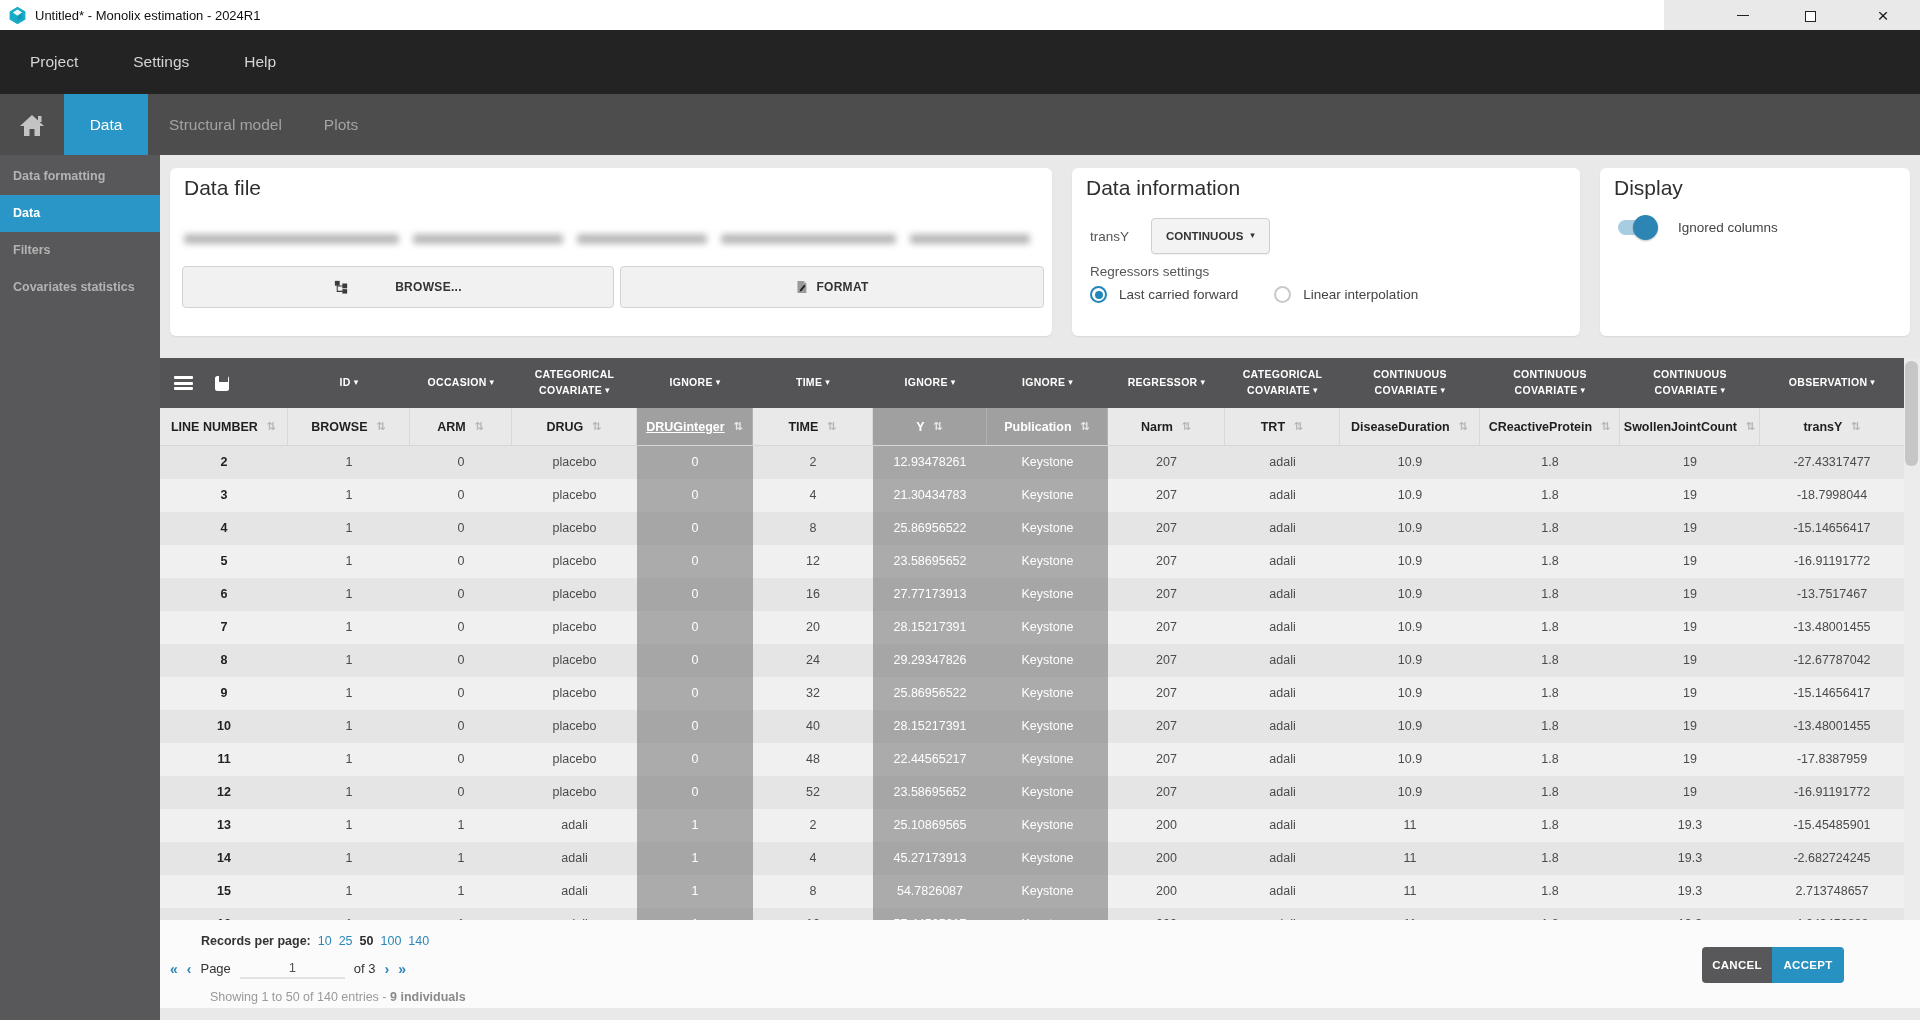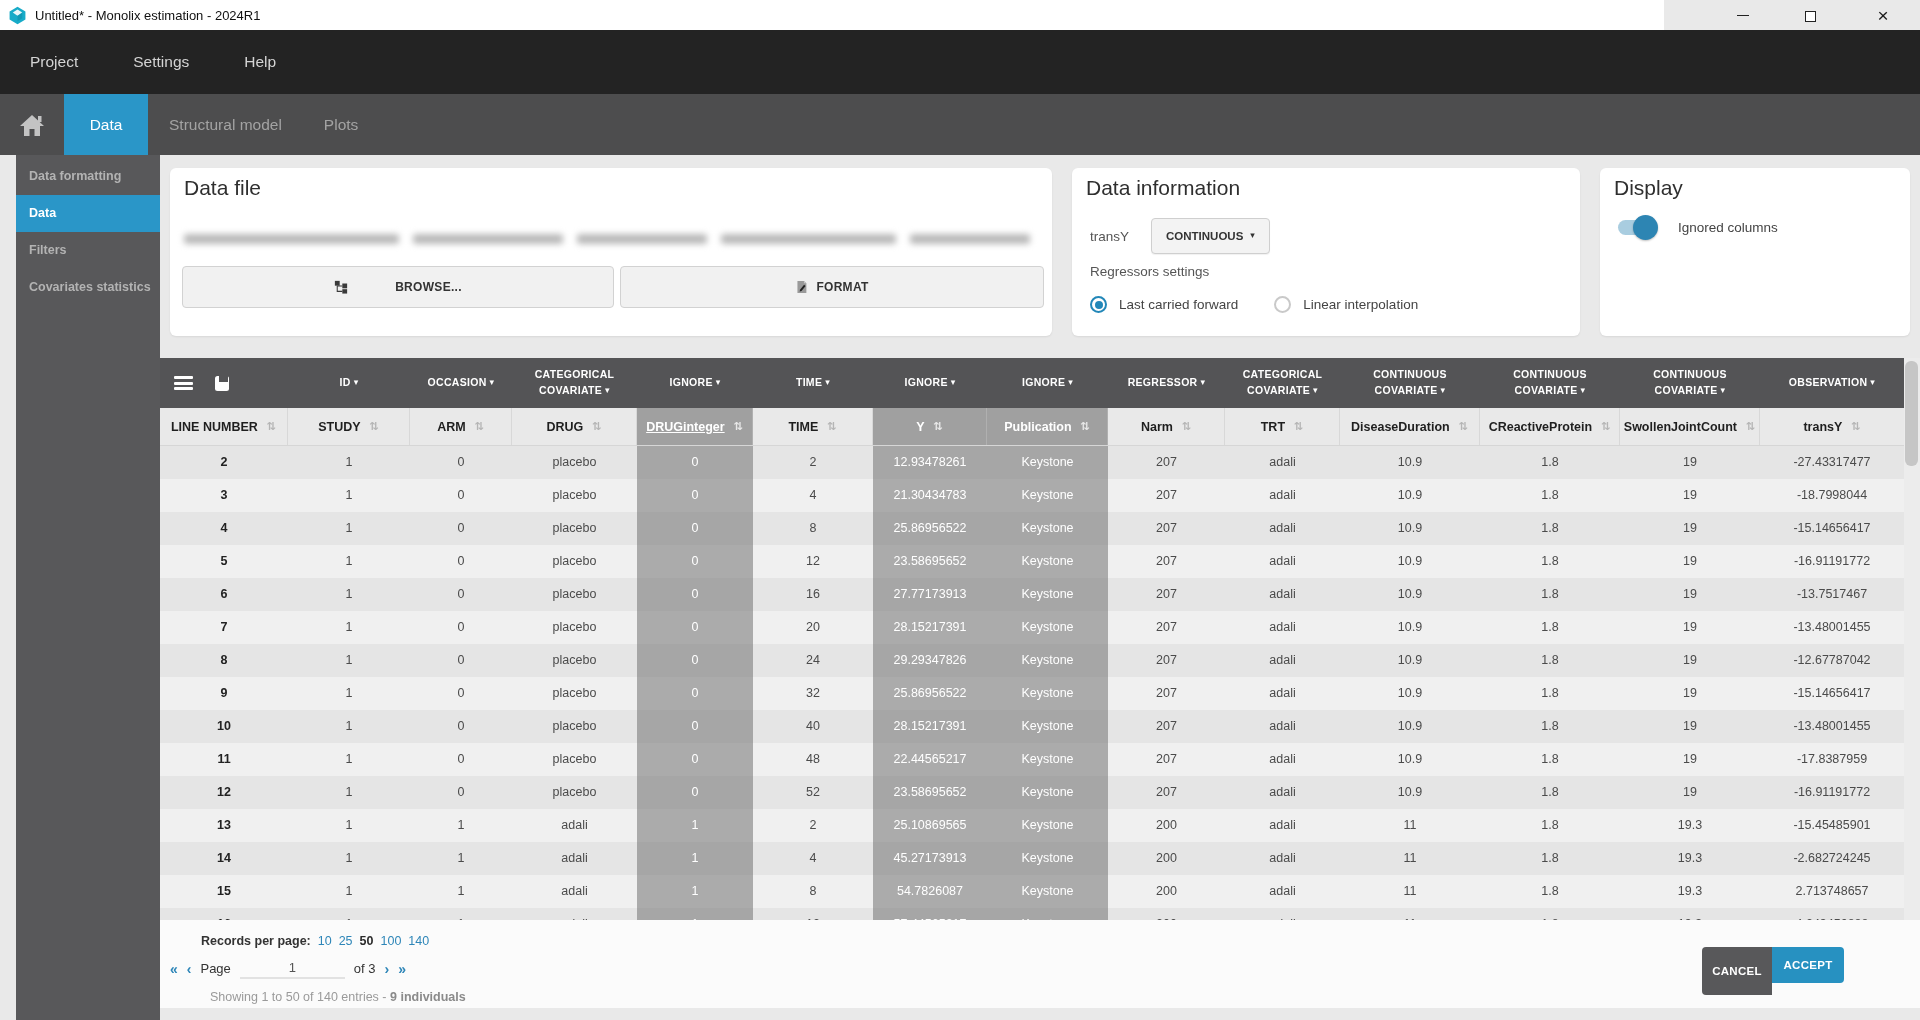--- a/index.html
+++ b/index.html
@@ -19,21 +19,21 @@
   .menubar{position:absolute;left:0;top:30px;width:1920px;height:64px;background:#232323;display:flex;align-items:center;padding-left:30px;box-sizing:border-box;gap:55px;}
   .menu-item{color:#d4d4d4;font-size:15.5px;cursor:default;}
 
   
   .tabbar{position:absolute;left:0;top:94px;width:1920px;height:61px;background:#4d4d4e;display:flex;align-items:stretch;}
   .home-tab{width:64px;display:flex;align-items:center;justify-content:center;}
   .tab{display:flex;align-items:center;color:#a3a3a3;font-size:15.5px;padding:6px 21px;}
   .tab.active{background:#2a96c8;color:#fff;padding:0;width:84px;justify-content:center;}
 
   
-  .sidebar{position:absolute;left:16px;top:155px;width:160px;height:865px;background:#58585a;}
+  .sidebar{position:absolute;left:0;top:155px;width:160px;height:865px;background:#58585a;}
   .side-item{height:37px;line-height:37px;padding-left:13px;color:#b3b3b3;font-size:12.5px;font-weight:600;}
   .side-item:first-child{margin-top:3px;}
   .side-item.active{background:#2a96c8;color:#fff;}
 
   
   .content-bg{position:absolute;left:160px;top:155px;width:1760px;height:203px;background:#e9e9e9;}
 
   
   .card{position:absolute;background:#fff;border-radius:6px;box-shadow:0 1px 2px rgba(0,0,0,.08);}
   .card-title{font-size:21px;color:#2f2f2f;padding:8px 0 0 14px;}
@@ -47,21 +47,21 @@
   .df-buttons{position:absolute;left:12px;top:98px;display:flex;gap:6px;}
   .gray-btn{height:40px;background:#f1f1f1;border:1px solid #d2d2d2;border-radius:4px;display:flex;align-items:center;justify-content:center;gap:8px;font-size:12px;font-weight:700;color:#333;letter-spacing:.3px;}
   .btn-browse{width:430px;gap:47px;}
   .btn-format{width:422px;}
 
   .di-row{position:absolute;left:18px;top:50px;display:flex;align-items:center;gap:22px;}
   .di-obs-label{font-size:13.5px;color:#555;}
   .dropdown-btn{height:34px;padding:0 14px;background:#f3f3f3;border:1px solid #cfcfcf;border-radius:4px;display:flex;align-items:center;gap:7px;font-size:11.5px;font-weight:700;color:#333;box-shadow:0 1px 1px rgba(0,0,0,.06);}
   .caret{font-size:9px;color:#333;position:relative;top:-1px;}
   .di-reg-label{position:absolute;left:18px;top:96px;font-size:13.5px;color:#555;}
-  .radio-row{position:absolute;left:18px;top:128px;display:flex;align-items:center;gap:36px;}
+  .radio-row{position:absolute;left:18px;top:118px;display:flex;align-items:center;gap:36px;}
   .radio-item{display:flex;align-items:center;gap:12px;}
   .radio{width:17px;height:17px;border-radius:50%;border:2px solid #c9c9c9;box-sizing:border-box;background:#fff;position:relative;}
   .radio.on{border:2.5px solid #2287b8;}
   .radio.on::after{content:'';position:absolute;left:50%;top:50%;width:8px;height:8px;margin:-4px 0 0 -4px;border-radius:50%;background:#2287b8;}
   .radio-label{font-size:13.5px;color:#444;}
 
   .toggle-row{position:absolute;left:18px;top:52px;display:flex;align-items:center;gap:22px;}
   .toggle{width:38px;height:15px;border-radius:8px;background:#a9cde0;position:relative;}
   .toggle .knob{position:absolute;right:-2px;top:-5px;width:25px;height:25px;border-radius:50%;background:#2d85b3;box-shadow:0 1px 2px rgba(0,0,0,.25);}
   .toggle-label{font-size:13.5px;color:#444;}
@@ -103,21 +103,21 @@
   .rec-opt{color:#2e86b8;}
   .rec-opt.sel{color:#2b2b2b;font-weight:700;}
   .page-row{position:absolute;left:10px;top:38px;display:flex;align-items:center;gap:9px;font-size:13px;}
   .pg-arrow{color:#2e86b8;font-weight:700;font-size:14px;}
   .pg-label{color:#333;}
   .page-input{width:105px;text-align:center;font-size:13px;color:#555;background:transparent;border:none;border-bottom:2px solid #e2e2e2;outline:none;font-family:inherit;padding:2px 0;}
   .pg-total{color:#333;}
   .showing-row{position:absolute;left:6px;top:70px;font-size:12.5px;color:#9a9a9a;margin-left:44px;}
   .showing-row b{color:#8a8a8a;}
   .action-btns{position:absolute;left:1542px;top:27px;display:flex;}
-  .btn-cancel{width:70px;height:48px;background:#58585a;color:#fff;font-size:11.5px;font-weight:700;border:none;border-radius:4px 0 0 4px;display:flex;align-items:center;justify-content:center;letter-spacing:.3px;}
+  .btn-cancel{width:70px;height:36px;background:#58585a;color:#fff;font-size:11.5px;font-weight:700;border:none;border-radius:4px 0 0 4px;display:flex;align-items:center;justify-content:center;letter-spacing:.3px;}
   .btn-accept{width:72px;height:36px;background:#2791c1;color:#fff;font-size:11.5px;font-weight:700;border:none;border-radius:0 4px 4px 0;display:flex;align-items:center;justify-content:center;letter-spacing:.3px;}
 </style>
 </head>
 <body>
 
 <div class="app">
 
   <div class="titlebar">
     <svg class="logo" viewBox="0 0 24 24">
       <polygon points="12,1 22,7 22,17 12,23 2,17 2,7" fill="#17abc8"></polygon>
@@ -274,21 +274,21 @@
         <div class="role-label">OBSERVATION<span class="caret">▾</span></div>
       </div>
     </div>
 
   <div class="table-header" style="grid-template-columns: 128px 122px 102px 125px 116px 120px 114px 121px 117px 115px 140px 140px 140px 144px;">
       <div class="hcell">
         <div style="display: inline;">LINE NUMBER</div>
         <span class="sort">⇅</span>
       </div>
       <div class="hcell">
-        <div style="display: inline;">STUDY</div>
+        <div style="display: inline;">BROWSE</div>
         <span class="sort">⇅</span>
       </div>
       <div class="hcell">
         <div style="display: inline;">ARM</div>
         <span class="sort">⇅</span>
       </div>
       <div class="hcell">
         <div style="display: inline;">DRUG</div>
         <span class="sort">⇅</span>
       </div>

